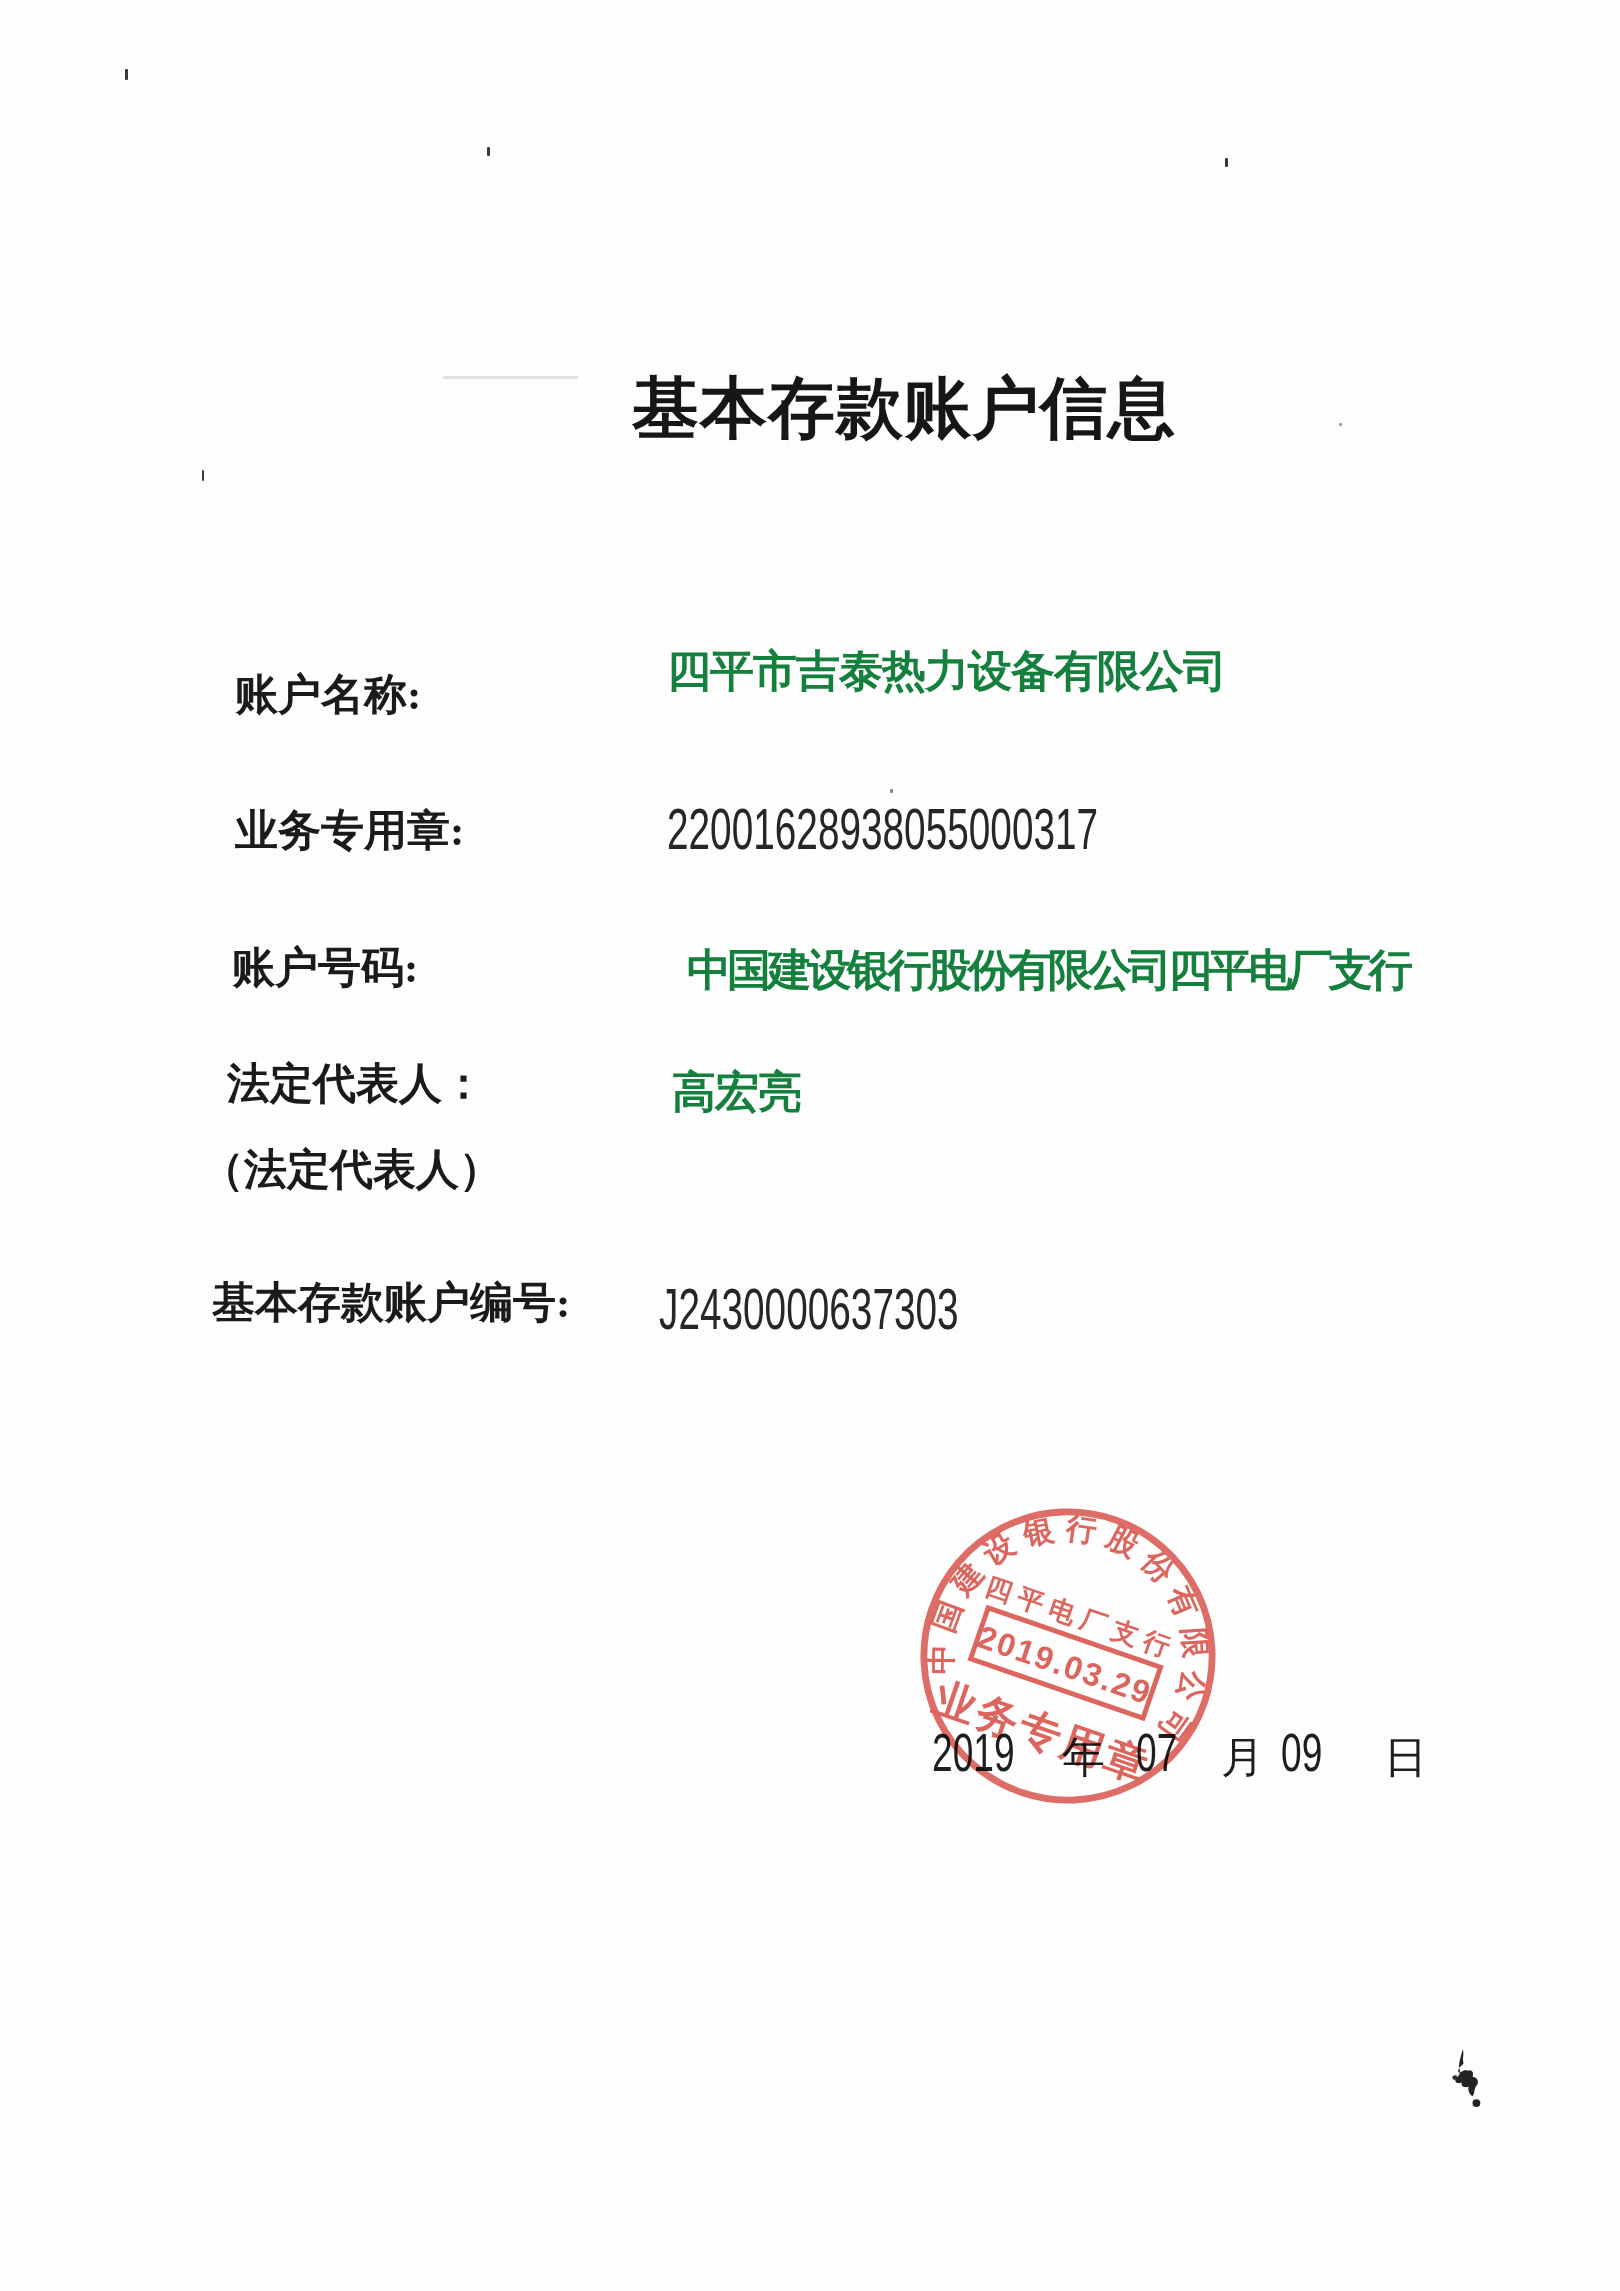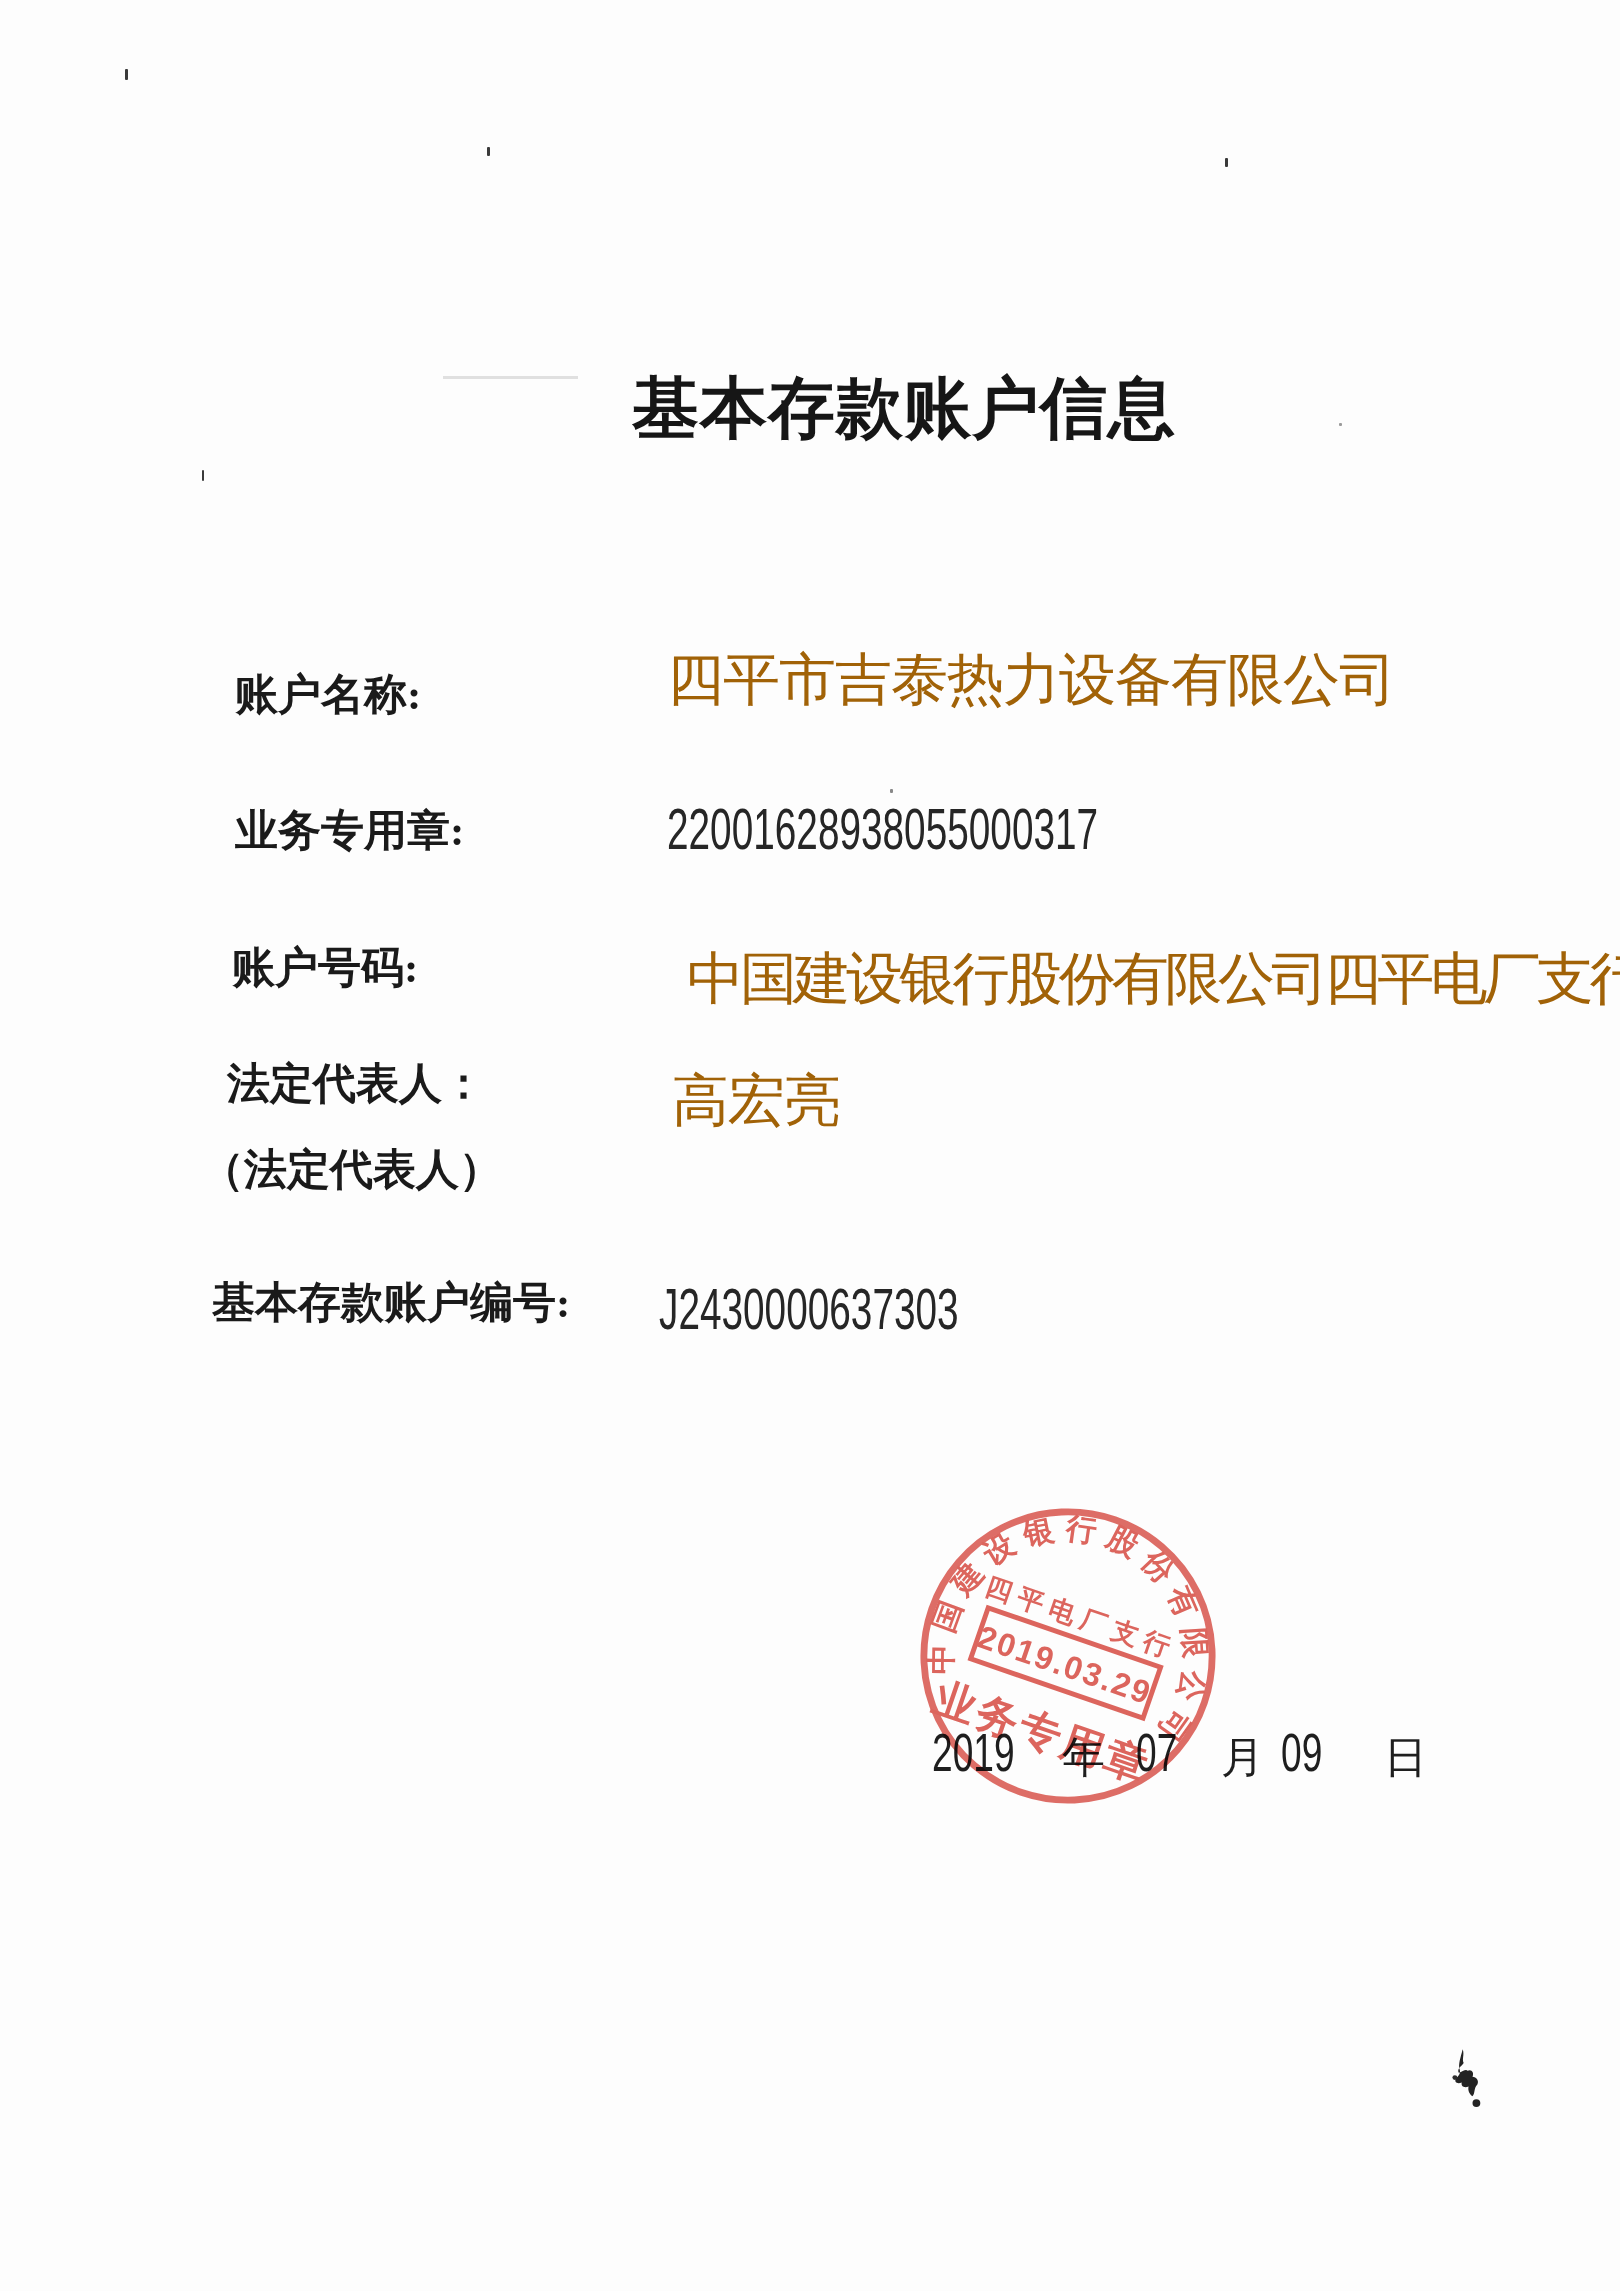--- a/index.html
+++ b/index.html
@@ -23,22 +23,22 @@
     margin-left: 37px;
   }
 
   
   .field-label {
     font-size: 43px; font-weight: 700;
     color: #1a1a1a; white-space: nowrap;
     letter-spacing: 0px;
   }
   .field-value {
-    font-size: 57px; font-weight: 400;
-    color: #a16207; white-space: nowrap;
+    font-size: 44px; font-weight: 700;
+    color: #15803d; white-space: nowrap;
     letter-spacing: -1px;
   }
   .value-num {
     font-family: "Liberation Sans", "DejaVu Sans", sans-serif;
     font-size: 57px; letter-spacing: 0px; color: #262626;
     transform: scaleX(0.68); transform-origin: left top;
   }
 
   
   .date-part {

